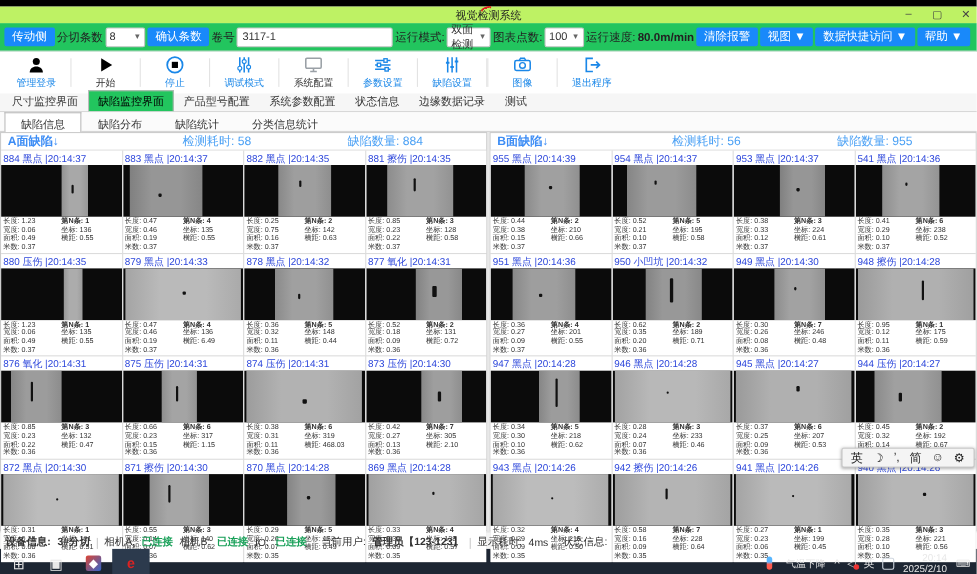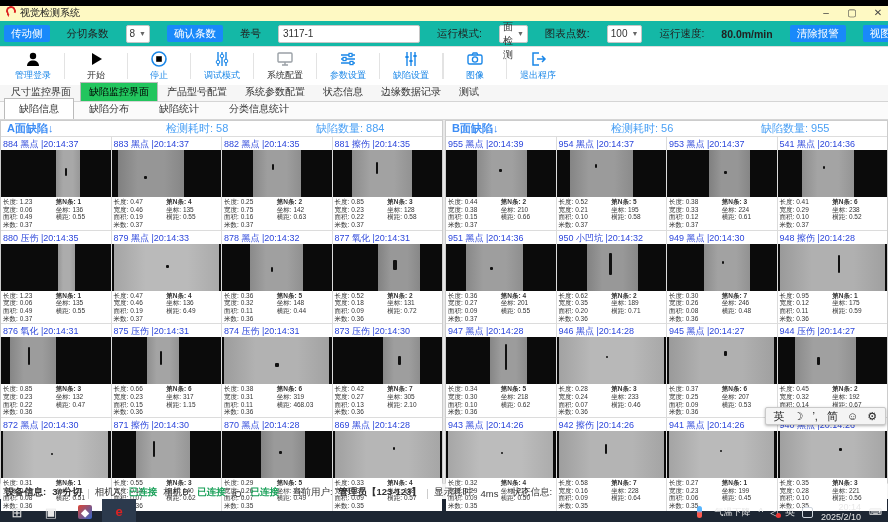--- a/index.html
+++ b/index.html
@@ -1,28 +1,28 @@
 <!DOCTYPE html>
 <html><head>
 <meta charset="utf-8">
 <style>
   * { box-sizing: border-box; margin: 0; padding: 0; }
   html,body { width:888px; height:522px; overflow:hidden; font-family:"Liberation Sans",sans-serif; background:#fff; }
   #app { position:relative; width:888px; height:522px; background:#fff; }
 
   
   .top-black { height:6px; background:#000; }
-  .titlebar { height:15px; background:#fef9c3; display:flex; align-items:flex-start; padding:0 6px; font-size:10px; color:#222; position:relative; }
+  .titlebar { height:15px; background:#bef264; display:flex; align-items:center; padding:0 6px; font-size:10px; color:#222; position:relative;flex-direction:column; }
   .app-logo { width:10px; height:10px; margin-right:4px; position:relative; }
   .app-logo::before { content:""; position:absolute; inset:0; border:2px solid #d22; border-radius:50% 50% 50% 0; transform:rotate(-20deg); border-bottom-color:transparent; }
   .win-controls { position:absolute; right:4px; top:1px; display:flex; gap:14px; color:#444; font-size:10px; }
   .win-controls span { cursor:default; width:12px; text-align:center; }
 
   
-  .toolbar1 { height:26px; background:#14b8a6; border-bottom:1px solid #ddd; display:flex; align-items:center; gap:17px; padding:0 4px; font-size:10.5px; color:#222; }
+  .toolbar1 { height:26px; background:#22c55e; border-bottom:1px solid #ddd; display:flex; align-items:center; gap:2px; padding:0 4px; font-size:10.5px; color:#222; }
   .btn-blue { background:#1989fa; color:#fff; border:none; border-radius:2px; font-size:10.5px; padding:3px 7px; line-height:1.1; white-space:nowrap; cursor:pointer; font-family:inherit; }
   .combo { background:#fff; border:1px solid #c6c6c6; border-radius:2px; height:18px; display:flex; align-items:center; justify-content:space-between; padding:0 3px; font-size:10px; color:#333; cursor:pointer; }
   .combo .arr { font-size:7px; color:#666; margin-left:4px; }
   .tb-input { border:1px solid #c6c6c6; border-radius:2px; height:18px; font-size:10px; padding:0 4px; color:#333; font-family:inherit; }
   .tb-label { white-space:nowrap; }
   .speed-val { font-weight:bold; white-space:nowrap; }
   .spacer { flex:1; }
 
   
   .toolbar2 { height:38px; background:#fff; display:flex; align-items:center; padding:0 2px; }
@@ -32,21 +32,21 @@
   .action.blue .alabel { color:#1a87e8; } .action.blue svg { stroke:#1a87e8; fill:none; }
   .action.gray .alabel { color:#333; } .action.gray svg { stroke:#9aa0a6; fill:none; }
   .vsep { width:1px; height:26px; background:#e3e3e3; }
 
   
   .maintabs { height:17px; background:#f6f6f6; display:flex; align-items:flex-end; padding-left:2px; border-bottom:1px solid #d5d5d5; }
   .mtab { font-size:10px; color:#333; padding:2px 8px 2px; border:1px solid transparent; border-bottom:none; cursor:pointer; white-space:nowrap; }
   .mtab.active { background:#22c55e; border-color:#bbb; color:#000; }
 
   
-  .subtabs { height:18px; background:#fbfbfb; display:flex; align-items:flex-end; padding-left:4px; border-bottom:1px solid #d5d5d5; }
+  .subtabs { height:18px; background:#fbfbfb; display:flex; align-items:flex-start; padding-left:4px; border-bottom:1px solid #d5d5d5; }
   .stab { font-size:10px; color:#333; padding:3px 14px; border:1px solid transparent; border-bottom:none; cursor:pointer; white-space:nowrap; }
   .stab.active { background:#fff; border-color:#bbb; }
 
   
   .content { display:flex; height:363px; background:#e8e8e8; gap:2px; }
   .panel { width:443px; background:#fff; border:1px solid #ccc; display:flex; flex-direction:column; }
   .panel-h { height:18px; display:flex; align-items:center; font-size:11px; padding:0 6px; border-bottom:1px solid #ddd; }
   .panel-title { color:#3d8df5; font-weight:bold; flex:1; cursor:pointer; }
   .panel-mid { color:#4aa0f5; width:150px; }
   .panel-right { color:#4aa0f5; width:120px; }

